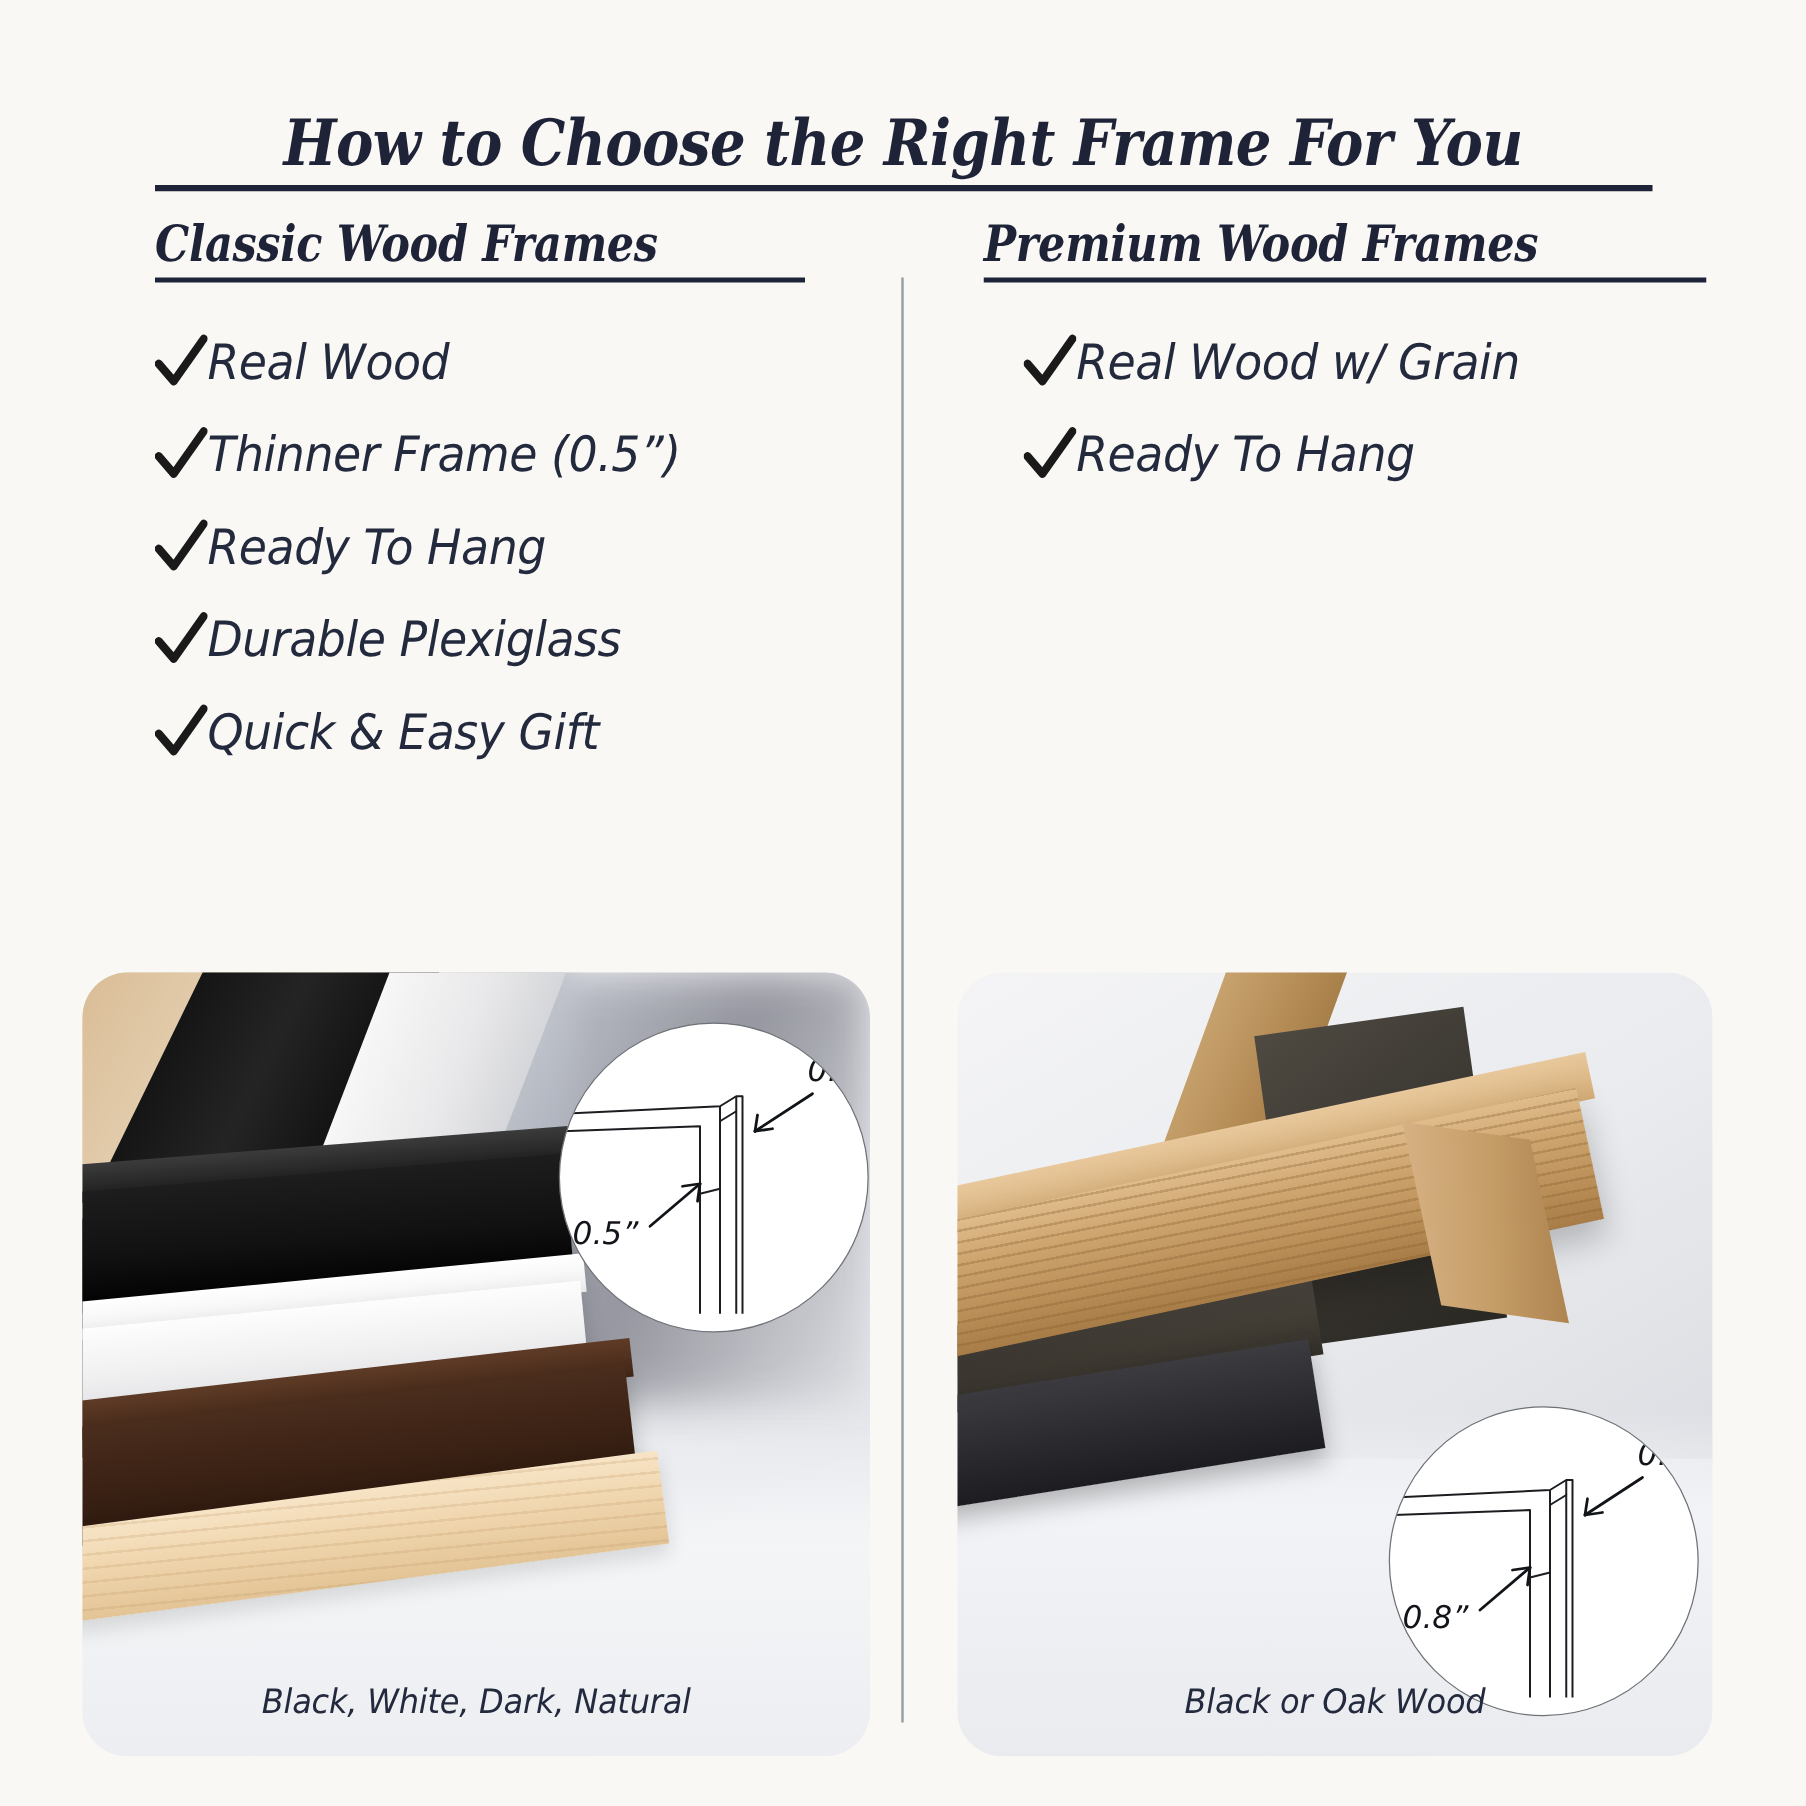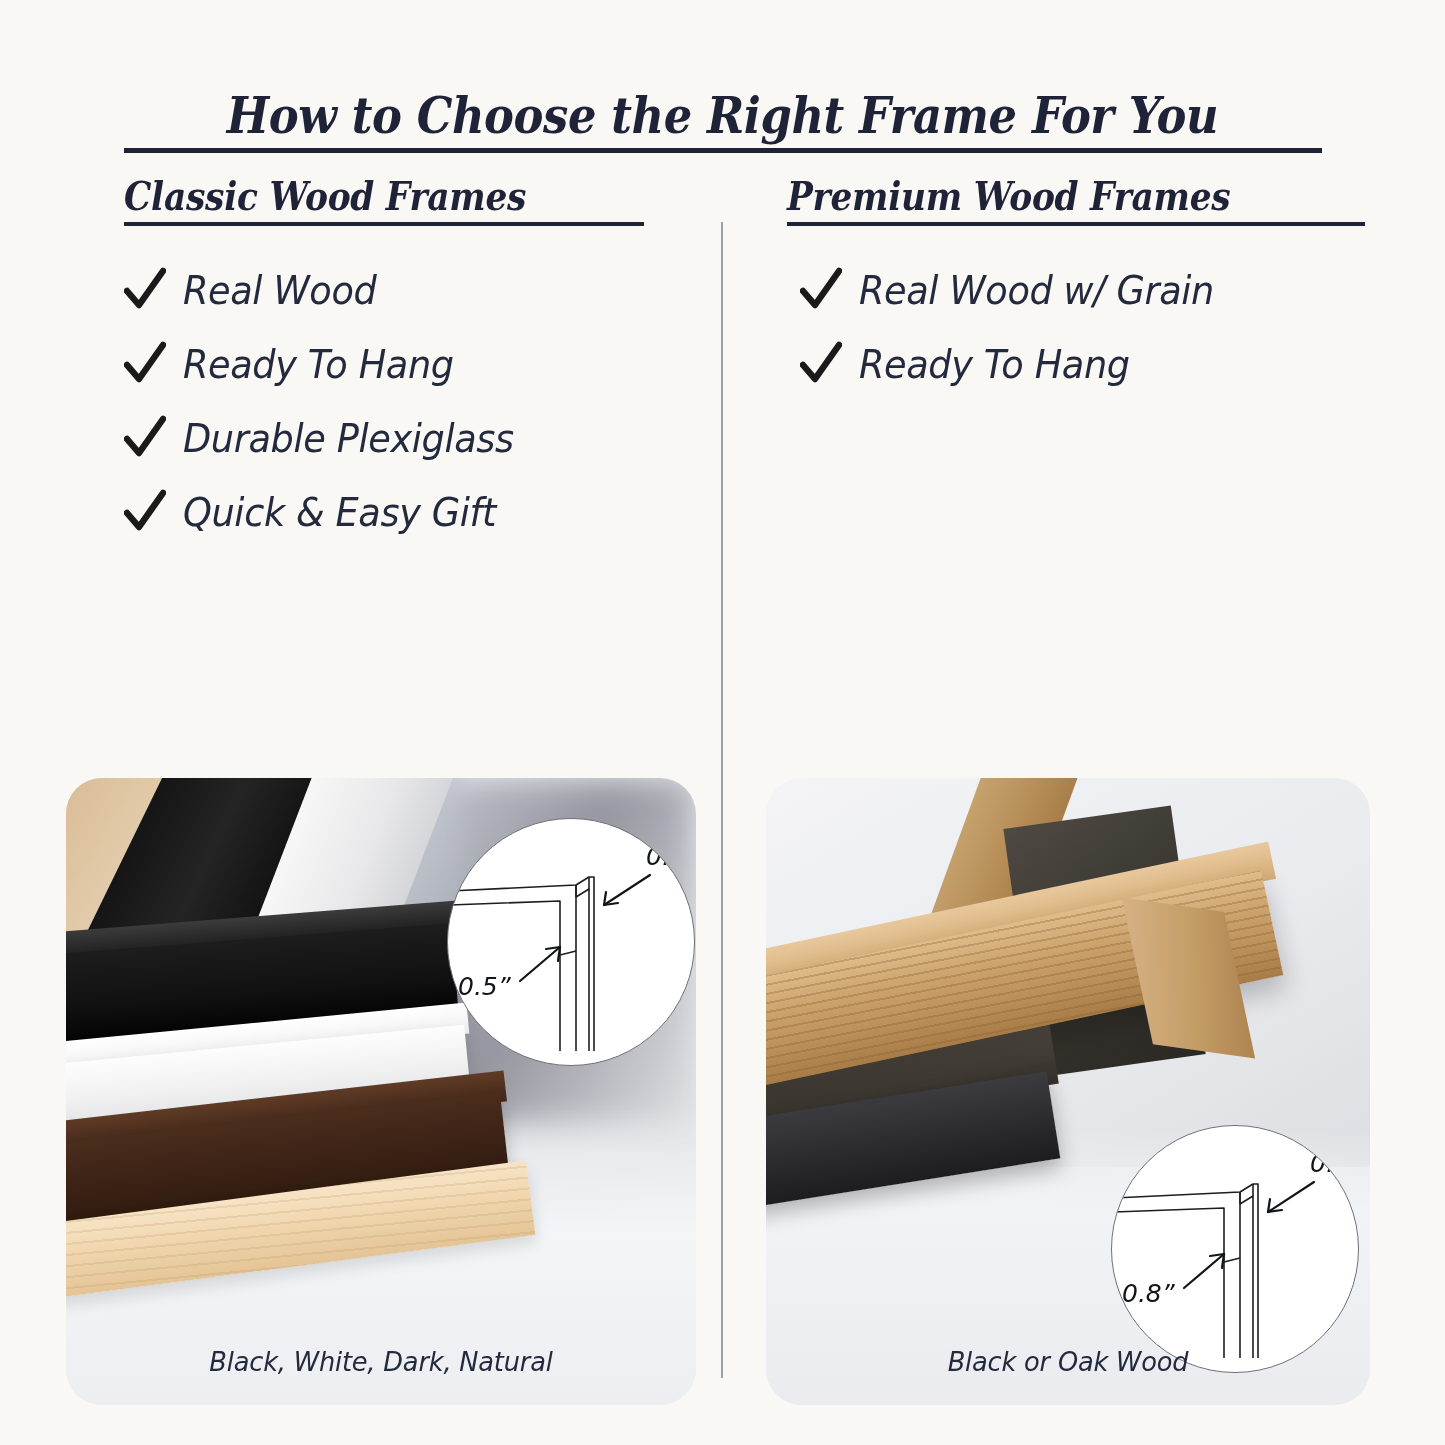--- a/index.html
+++ b/index.html
@@ -48,25 +48,24 @@
 
   
   .divider{
     position:absolute;left:721px;top:222px;width:1.6px;height:1156px;
     background:#9aa0a8;
   }
 
   
   .list{position:absolute;top:253px;}
   .list.left{left:124px;width:570px;}
-  .list.right{left:800px;width:600px;}
+  .list.right{left:819px;width:600px;}
   .li{
     display:flex;align-items:center;
     height:74px;
-    gap:17px;
     text-align:center;
   }
   .chk{
     flex:0 0 auto;
     width:42px;height:46px;
     display:block;
     color:#1a1a1a;
   }
   .li-label{
     font-family:"DejaVu Sans", sans-serif;
@@ -270,20 +269,26 @@
   <div class="col-rule right"></div>
 
   <div class="divider"></div>
 
   <div class="list left">
     <div class="li">
       <svg class="chk" viewBox="0 0 42 46">
           <path d="M3 24 L15 38 L39 4" fill="none" stroke="currentColor" stroke-width="6.5" stroke-linecap="round" stroke-linejoin="round"></path>
         </svg>
       <span class="li-label">Real Wood</span>
+    </div>
+    <div class="li">
+      <svg class="chk" viewBox="0 0 42 46">
+          <path d="M3 24 L15 38 L39 4" fill="none" stroke="currentColor" stroke-width="6.5" stroke-linecap="round" stroke-linejoin="round"></path>
+        </svg>
+      <span class="li-label">Thinner Frame (0.5”)</span>
     </div>
     <div class="li">
       <svg class="chk" viewBox="0 0 42 46">
           <path d="M3 24 L15 38 L39 4" fill="none" stroke="currentColor" stroke-width="6.5" stroke-linecap="round" stroke-linejoin="round"></path>
         </svg>
       <span class="li-label">Ready To Hang</span>
     </div>
     <div class="li">
       <svg class="chk" viewBox="0 0 42 46">
           <path d="M3 24 L15 38 L39 4" fill="none" stroke="currentColor" stroke-width="6.5" stroke-linecap="round" stroke-linejoin="round"></path>

